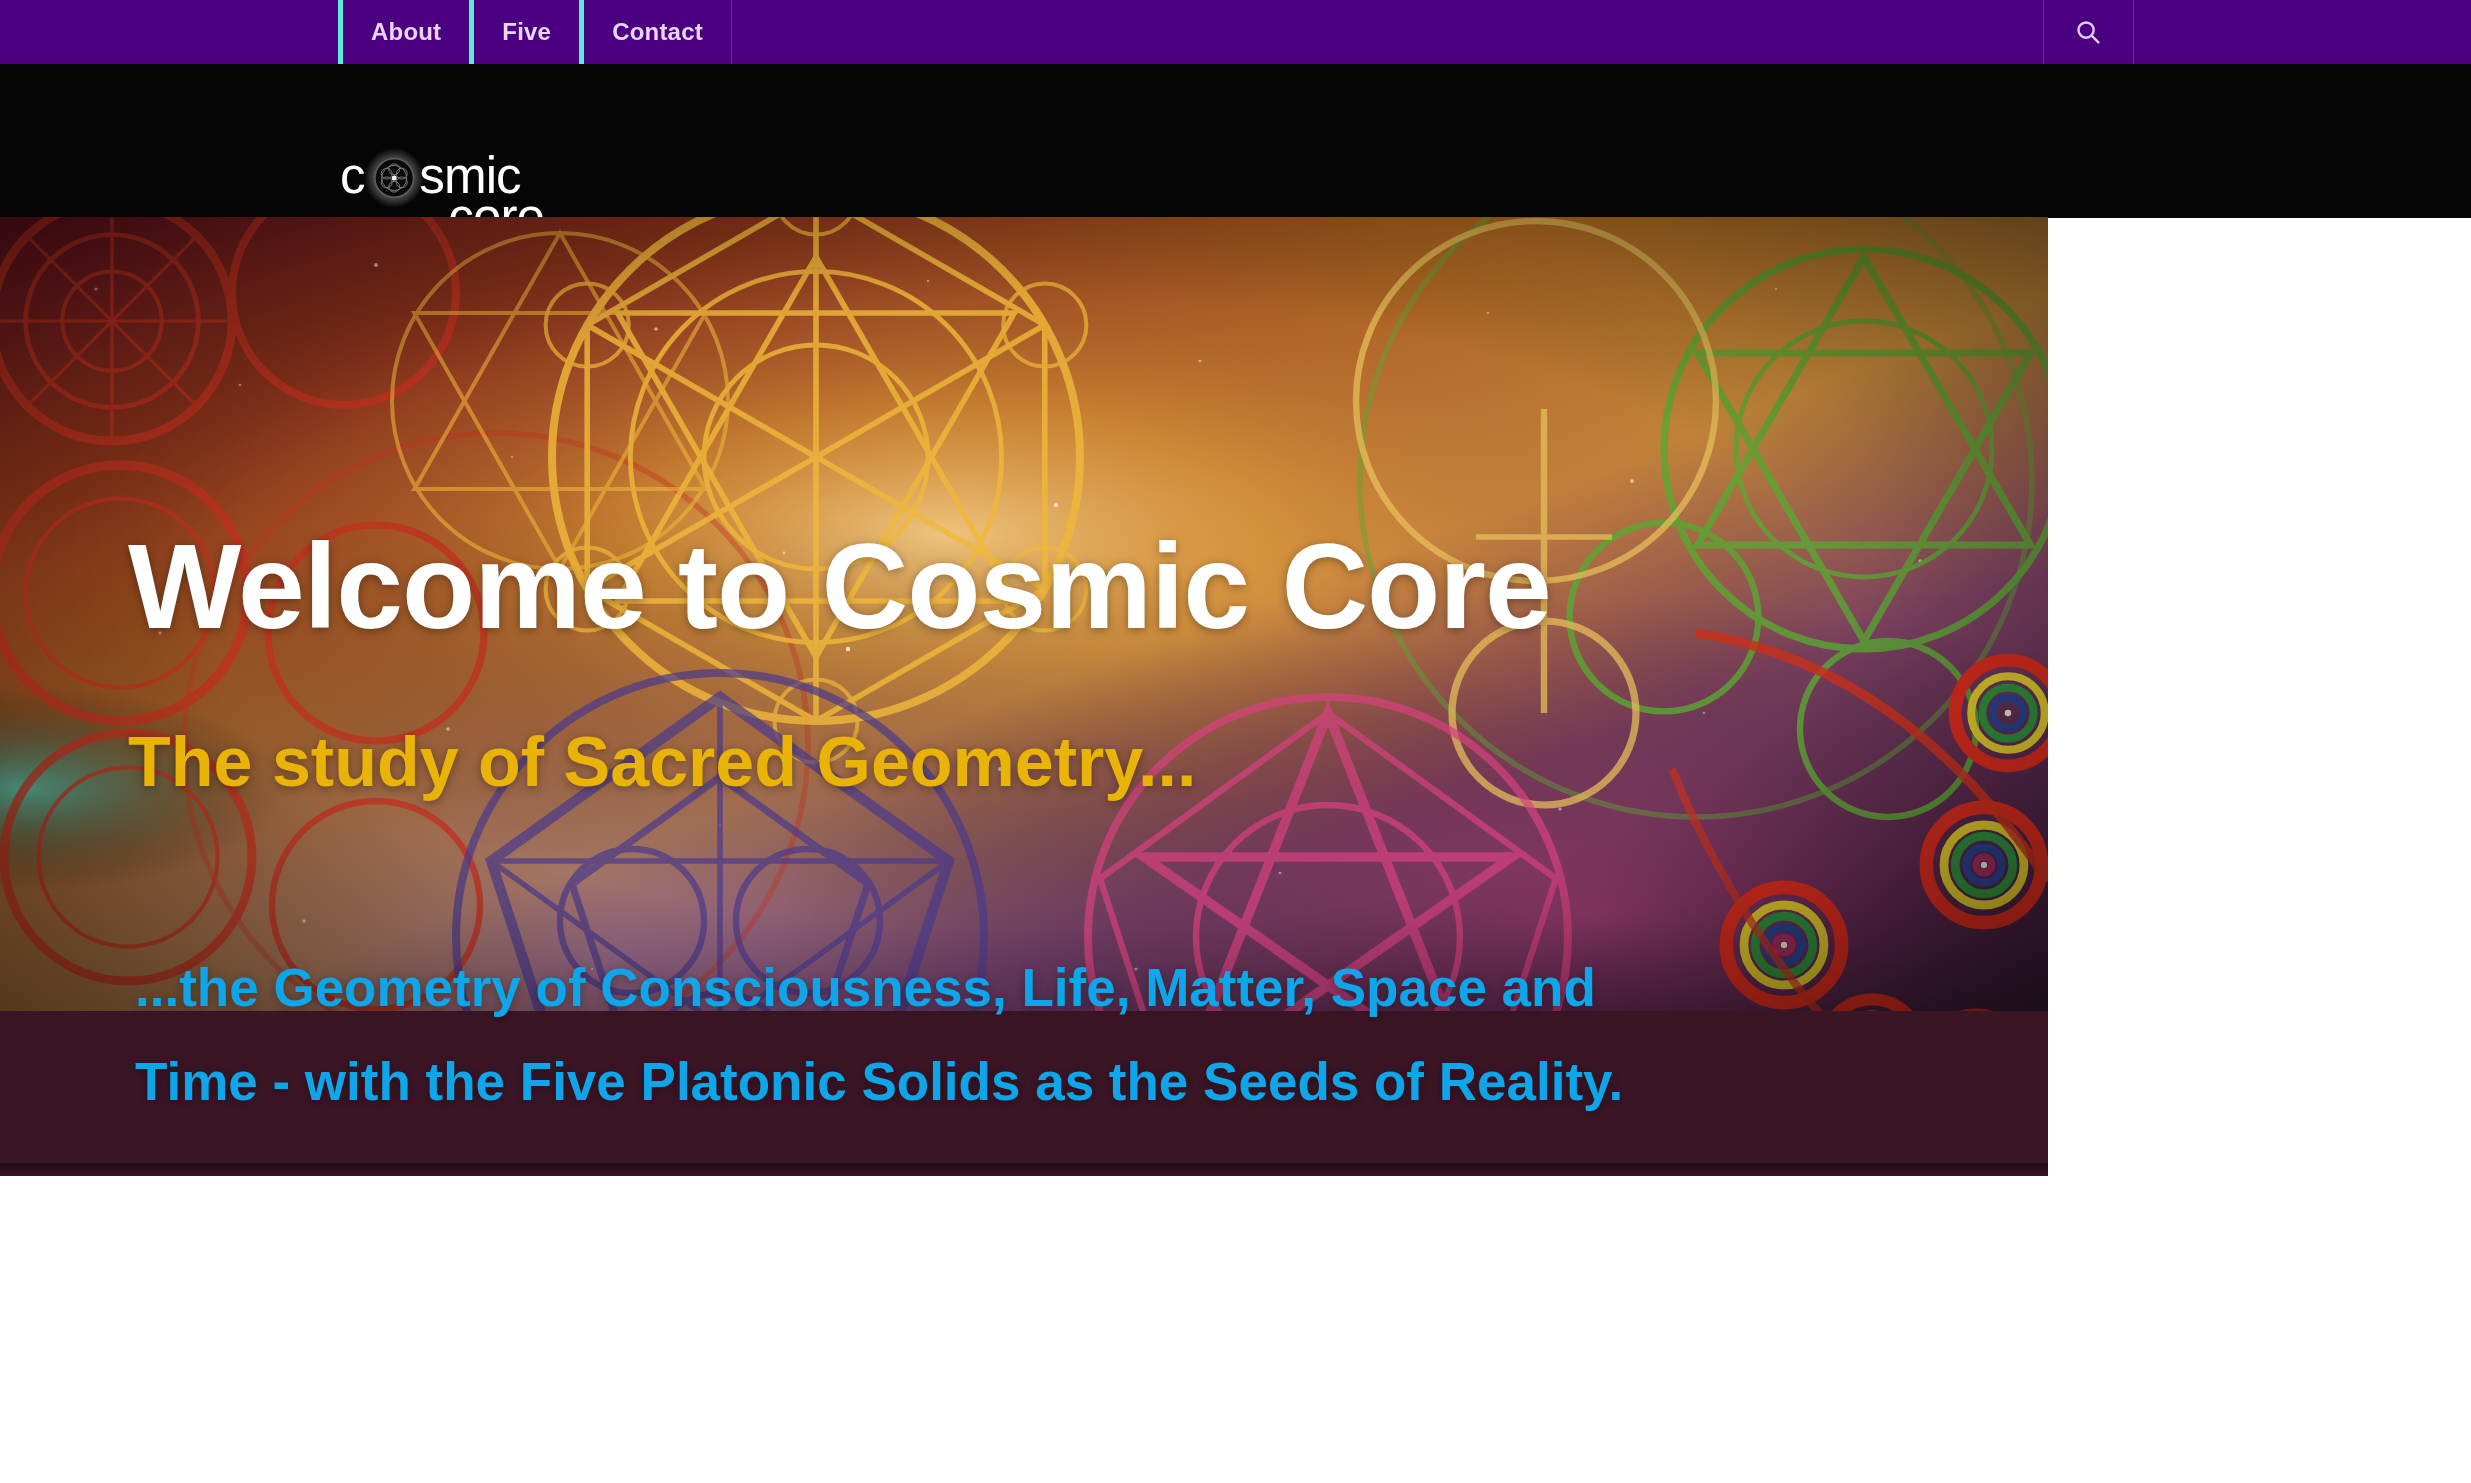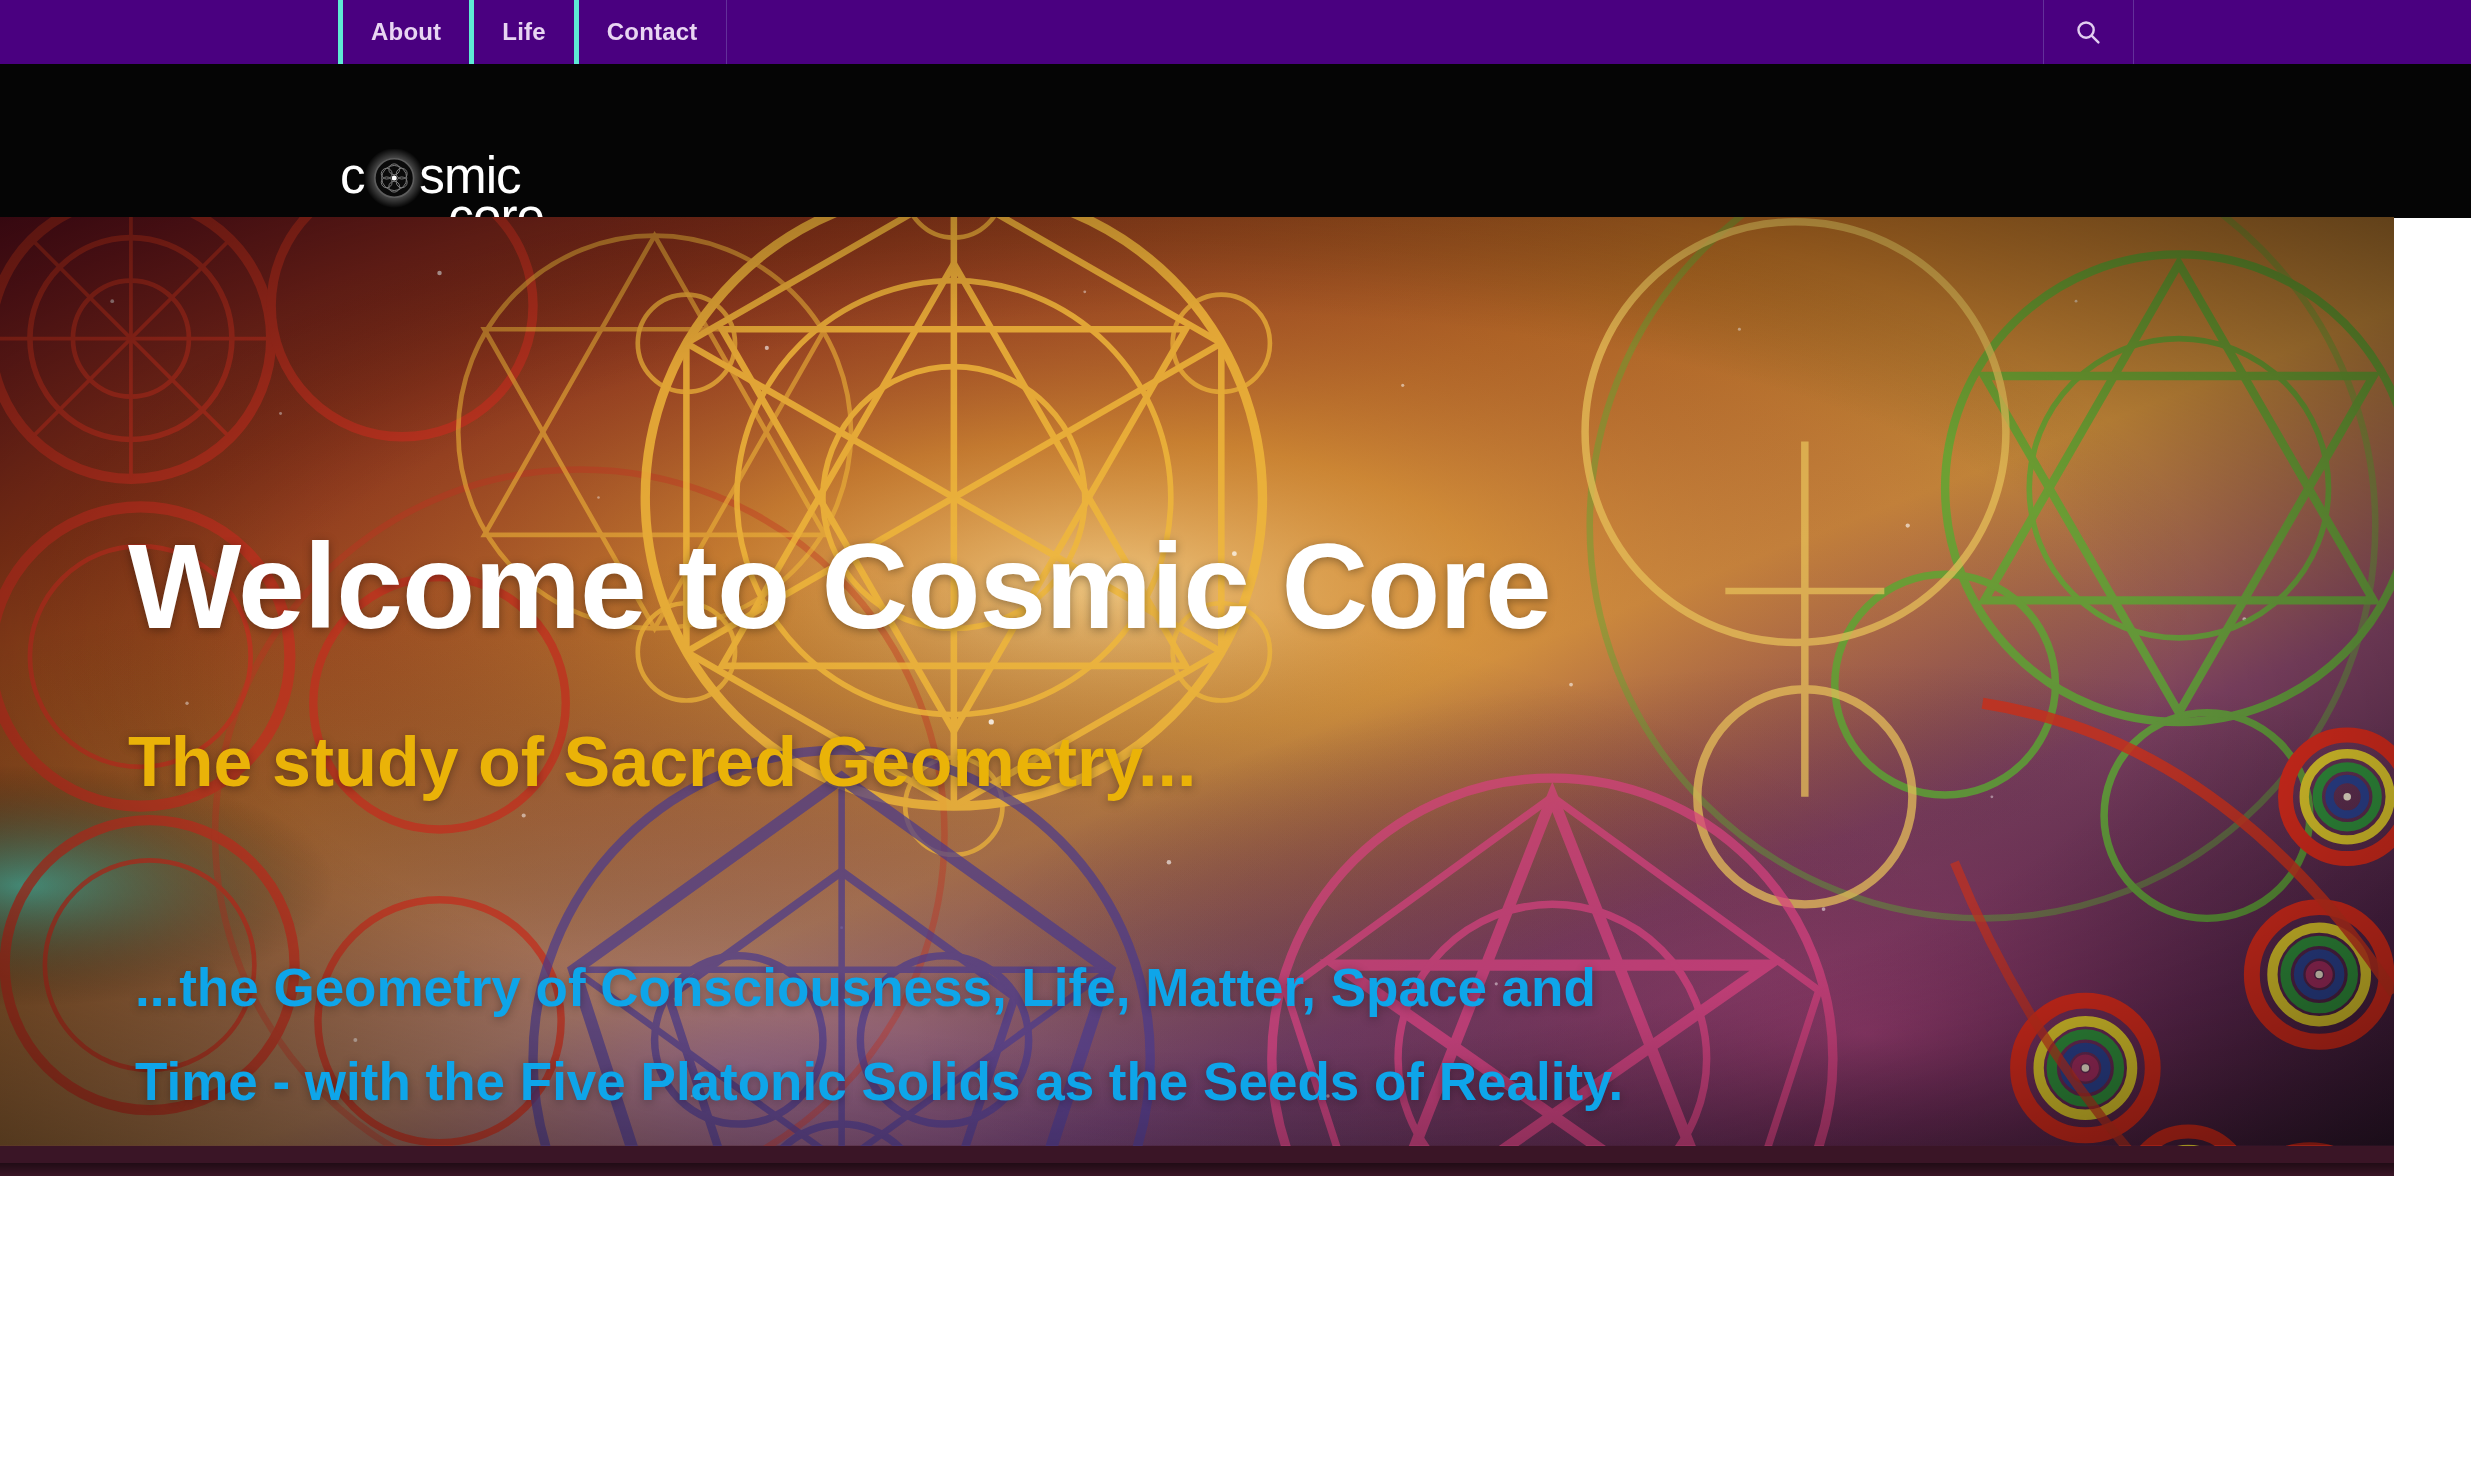--- a/index.html
+++ b/index.html
@@ -68,21 +68,21 @@
     color:#b4b4b4; font-size:22px; font-style:italic; font-weight:bold;
     line-height:29px; white-space:nowrap;
   }
   .nav-active-bar{
     position:absolute; left:0; right:0; bottom:-17.4px; height:10.6px;
     background:#6600b3;
   }
 
   
   .hero{
-    position:absolute; top:217px; left:0; width:2394px; height:959px;
+    position:absolute; top:217px; left:0; width:2048px; height:959px;
     overflow:hidden;
     background:#3a1526;
   }
   .hero-bg{ position:absolute; inset:0; }
   .hero-shadow{
     position:absolute; left:0; right:0; bottom:0; height:13.5px;
     background:linear-gradient(to bottom, rgba(0,0,0,0.45), rgba(0,0,0,0));
     pointer-events:none; z-index:6;
   }
   .hero-content{
@@ -116,21 +116,21 @@
 </head>
 <body>
 
 <div class="topbar">
   <div class="topbar-left-fill"></div>
   <div class="topbar-nav">
     <div class="topbar-item">
       <span>About</span>
     </div>
     <div class="topbar-item">
-      <span>Life</span>
+      <span>Five</span>
     </div>
     <div class="topbar-item">
       <span>Contact</span>
     </div>
   </div>
   <div class="topbar-spacer"></div>
   <div class="topbar-search">
     <svg width="29" height="29" viewBox="0 0 24 24" fill="none">
       <circle cx="10" cy="10" r="6.3" stroke="#e2cdf0" stroke-width="2"></circle>
       <line x1="14.6" y1="14.6" x2="20.2" y2="20.2" stroke="#e2cdf0" stroke-width="2" stroke-linecap="round"></line>

